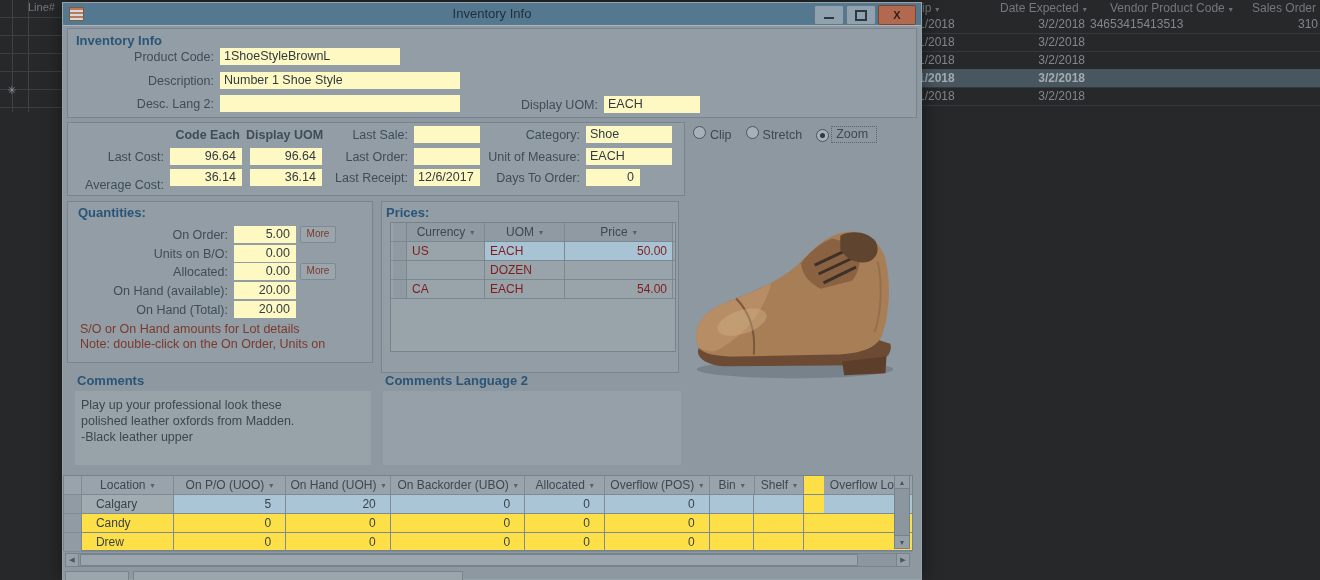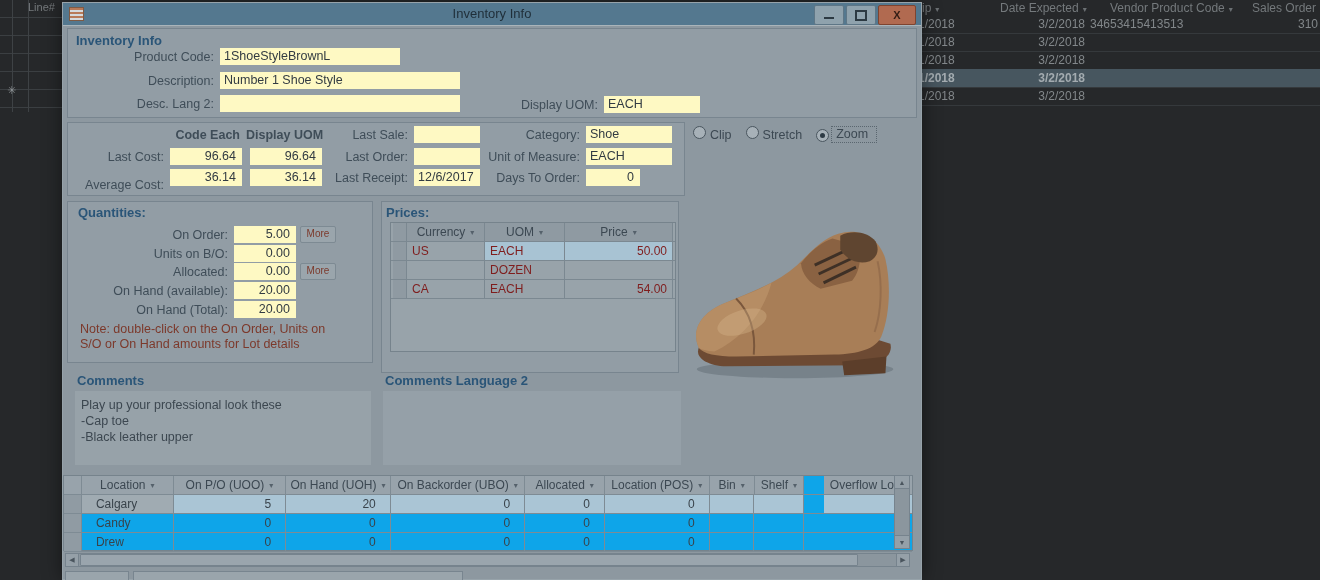--- a/index.html
+++ b/index.html
@@ -53,21 +53,21 @@
   .prow{display:flex;height:18px;border-bottom:1px solid #7b8891;justify-content:center;}
   .pc{box-sizing:border-box;border-right:1px solid #7b8891;font-size:12px;color:#7f1d1d;
       display:flex;align-items:center;padding:0 5px;}
   .pc.sel{width:14px;background:#8f9aa2;padding:0;}
   .pc.c1{width:78px;} .pc.c2{width:80px;} .pc.c3{width:108px;justify-content:flex-end;}
   .phead .pc{background:#8f9aa2;color:#3c4852;justify-content:center;}
   .phead .pc.sel{background:#8f9aa2;}
   .pc.hlc{background:#a8c3d3;}
   .parr{font-size:8px;color:#55616b;margin-left:5px;}
   
-  .ltable{border:1px solid #76838c;background:#0ea5e9;}
+  .ltable{border:1px solid #76838c;background:#fde047;}
   .lrow{display:flex;height:18px;border-bottom:1px solid #7e8b94;}
   .lc{box-sizing:border-box;border-right:1px solid #7e8b94;font-size:12px;color:#39434b;
       display:flex;align-items:center;padding:0 14px 0 5px;justify-content:flex-end;}
   .lc.sel{width:18px;background:#909ba3;padding:0;}
   .lc.loc{width:92px;justify-content:flex-start;padding-left:14px;}
   .lc.w1{width:113px;} .lc.w2{width:105px;} .lc.w3{width:135px;} .lc.w4{width:80px;}
   .lc.w5{width:105px;} .lc.w6{width:45px;} .lc.w7{width:50px;} .lc.w8{width:88px;border-right:none;margin-left:20px;}
   .lhead .lc{background:#98a3ab;color:#3c4852;justify-content:center;padding:0 4px;}
   .lrow.hl .lc:not(.loc):not(.sel){background:#aac5d5;}
   .lrow.hl .lc.loc{background:#a0abb2;}
@@ -229,22 +229,22 @@
       <div class="morebtn" style="left:232px;top:61px;">More</div>
       <div class="abs lb" style="left:10px;top:82px;width:150px;">On Hand (available):</div>
       <div class="abs fd num" style="left:166px;top:80px;width:62px;">
           <span class="vl">20.00</span>
         </div>
       <div class="abs lb" style="left:10px;top:101px;width:150px;">On Hand (Total):</div>
       <div class="abs fd num" style="left:166px;top:99px;width:62px;">
           <span class="vl">20.00</span>
         </div>
       <div class="abs note" style="left:12px;top:120px;">
+        <div>S/O or On Hand amounts for Lot details</div>
         <div>Note: double-click on the On Order, Units on</div>
-        <div>S/O or On Hand amounts for Lot details</div>
       </div>
     </div>
 
     <div class="abs bx" style="left:318px;top:198px;width:298px;height:172px;">
       <div class="abs hd" style="left:4px;top:3px;">Prices:</div>
       <div class="abs ptable" style="left:8px;top:20px;width:284px;height:128px;">
         <div class="prow phead">
           <div class="pc sel"></div>
           <div class="pc c1">
               <span>Currency</span>
@@ -294,21 +294,21 @@
         <line x1="141" y1="130" x2="174" y2="114"></line>
       </g>
       <path d="M158,82 C170,76 186,78 194,88 C198,96 196,104 188,108 C176,112 164,106 158,96 Z" fill="#5f4530"></path>
       <ellipse cx="58" cy="170" rx="26" ry="12" fill="#d9b98f" opacity="0.35" transform="rotate(-18 58 170)"></ellipse>
       <path d="M196,108 C201,130 200,160 193,180" stroke="#8e6848" stroke-width="2" fill="none" opacity="0.7"></path>
     </svg>
 
     <div class="abs hd" style="left:14px;top:370px;">Comments</div>
     <div class="abs cmt" style="left:12px;top:388px;width:296px;height:74px;">
       <div style="padding-top:6px;">Play up your professional look these</div>
-      <div>-Cap toe</div>
+      <div>polished leather oxfords from Madden.</div>
       <div>-Black leather upper</div>
     </div>
 
     <div class="abs hd" style="left:322px;top:370px;">Comments Language 2</div>
     <div class="abs cmt" style="left:320px;top:388px;width:298px;height:74px;background:#95a0a8;"></div>
 
     <div class="abs ltable" style="left:0px;top:472px;width:848px;height:74px;">
       <div class="lrow lhead">
         <div class="lc sel"></div>
         <div class="lc loc" style="justify-content:center;">
@@ -325,21 +325,21 @@
           </div>
         <div class="lc w3">
             <span>On Backorder (UBO)</span>
             <span class="parr">▾</span>
           </div>
         <div class="lc w4">
             <span>Allocated</span>
             <span class="parr">▾</span>
           </div>
         <div class="lc w5">
-            <span>Location (POS)</span>
+            <span>Overflow (POS)</span>
             <span class="parr">▾</span>
           </div>
         <div class="lc w6">
             <span>Bin</span>
             <span class="parr">▾</span>
           </div>
         <div class="lc w7">
             <span>Shelf</span>
             <span class="parr">▾</span>
           </div>

